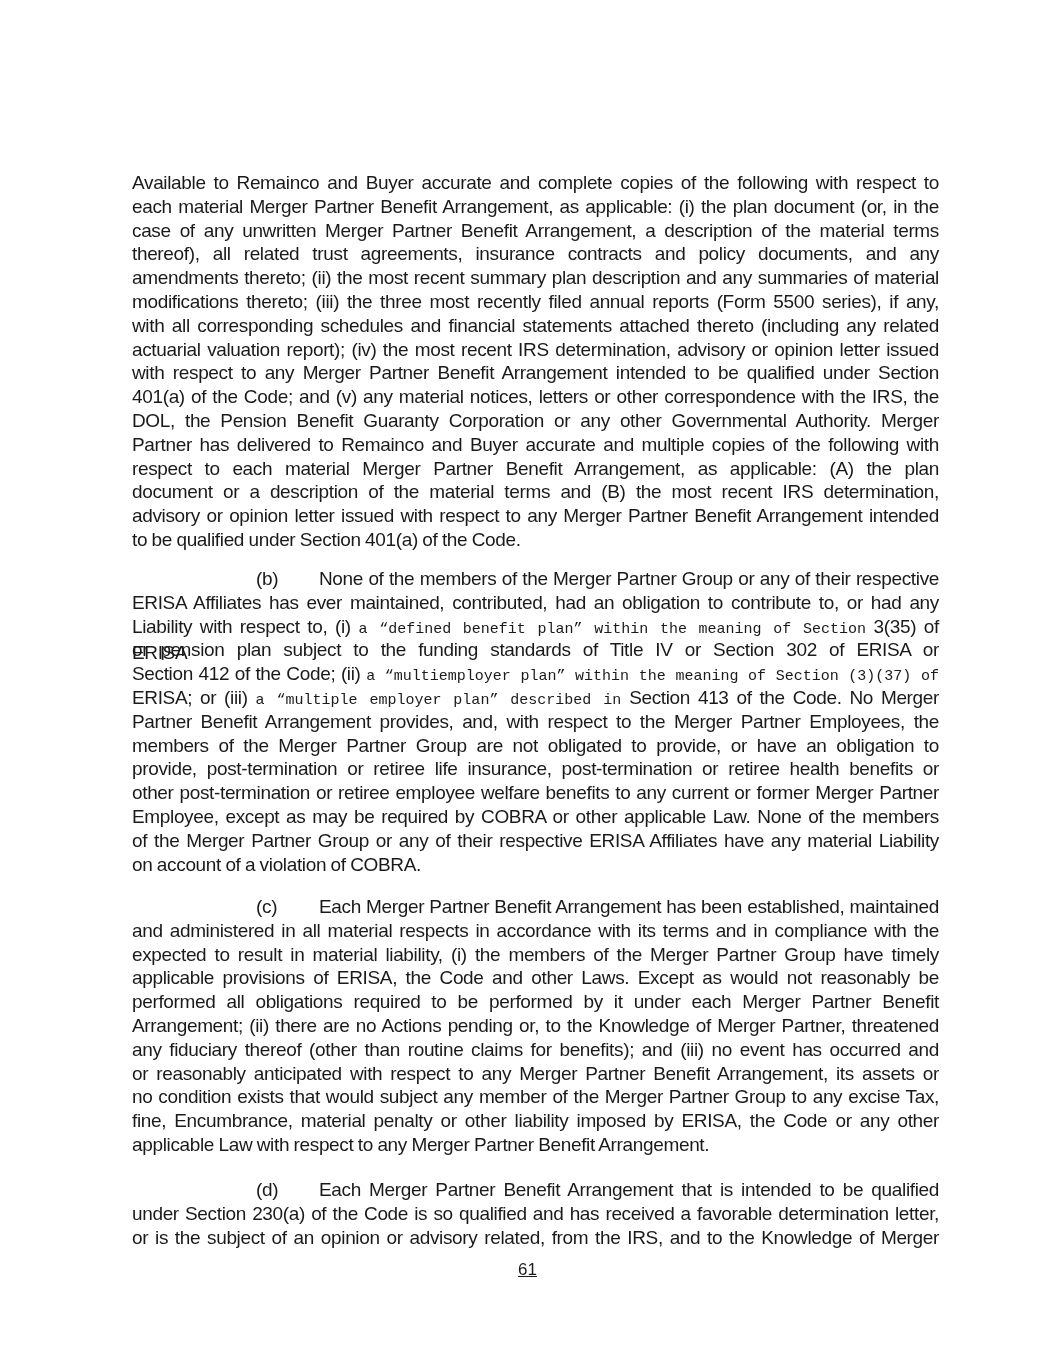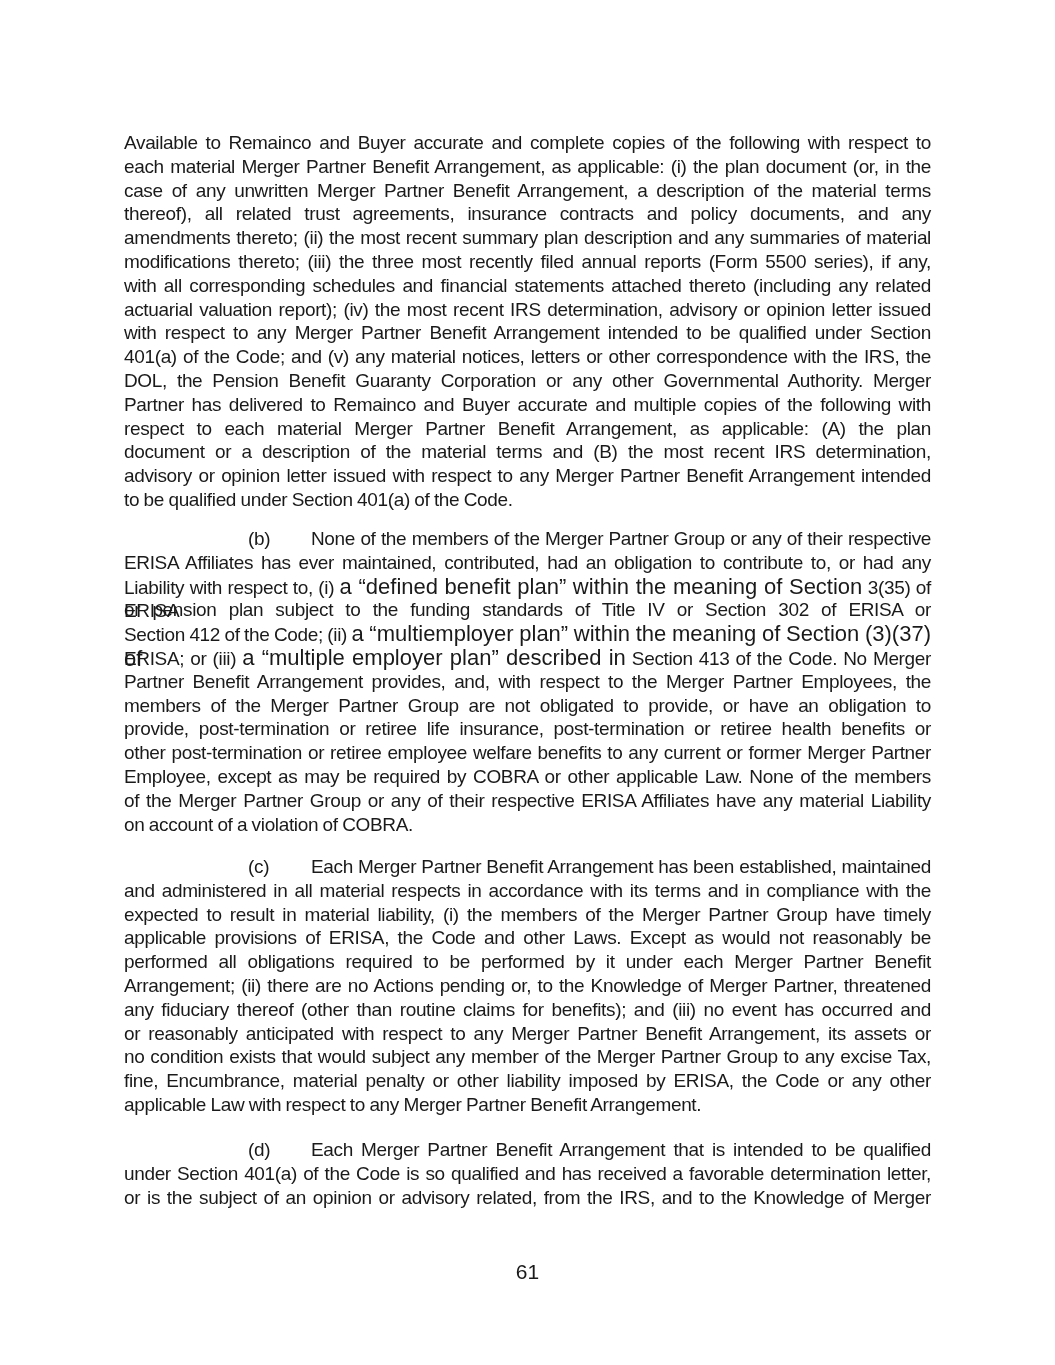--- a/index.html
+++ b/index.html
@@ -1,38 +1,38 @@
 <!DOCTYPE html>
 <html><head>
 <meta charset="utf-8">
 <style>
   html, body { margin: 0; padding: 0; background: #ffffff; }
   body { width: 1055px; height: 1365px; position: relative; overflow: hidden; }
   .page { position: absolute; left: 0; top: 0; width: 1055px; height: 1365px; background: #fff; }
-  .para { position: absolute; left: 124px; width: 807px; }
+  .para { position: absolute; left: 132px; width: 807px; margin-top: 40px; }
   .line {
     font-family: "Liberation Sans", sans-serif;
     font-size: 19px;
     line-height: 23.8px;
     height: 23.8px;
     color: #1a1a1a;
     white-space: nowrap;
     text-align: justify;
     text-align-last: justify;
     transform-origin: left top;
     letter-spacing: -0.35px;
     word-spacing: -0.5px;
   }
   .line.last { text-align-last: left; }
   .line .inner { display: inline-block; white-space: normal; width: 100%; }
   .indent-label { display: inline-block; width: 63px; margin-left: 124px; text-align-last: left; }
-  .serif { font-family: Liberation Sans, sans-serif; font-size: 22px; letter-spacing: 0; }
+  .serif { font-family: Liberation Mono, monospace; font-size: 15px; letter-spacing: 0; }
   .page-number {
     position: absolute; left: 0; width: 1055px; top: 1260px; text-align: center;
-    font-family: "Liberation Sans", sans-serif; font-size: 21px; color: #1a1a1a;
+    font-family: "Liberation Sans", sans-serif; font-size: 17px; color: #1a1a1a; text-decoration: underline;
   }
 </style>
 </head>
 <body>
 
 <div class="page">
   <div class="para" style="top:131px;">
       <div class="line"><span class="inner"><span>Available to Remainco and Buyer accurate and complete copies of the following with respect to</span></span></div>
       <div class="line"><span class="inner"><span>each material Merger Partner Benefit Arrangement, as applicable: (i) the plan document (or, in the</span></span></div>
       <div class="line"><span class="inner"><span>case of any unwritten Merger Partner Benefit Arrangement, a description of the material terms</span></span></div>
@@ -73,17 +73,17 @@
       <div class="line"><span class="inner"><span>performed all obligations required to be performed by it under each Merger Partner Benefit</span></span></div>
       <div class="line"><span class="inner"><span>Arrangement; (ii) there are no Actions pending or, to the Knowledge of Merger Partner, threatened</span></span></div>
       <div class="line"><span class="inner"><span>any fiduciary thereof (other than routine claims for benefits); and (iii) no event has occurred and</span></span></div>
       <div class="line"><span class="inner"><span>or reasonably anticipated with respect to any Merger Partner Benefit Arrangement, its assets or</span></span></div>
       <div class="line"><span class="inner"><span>no condition exists that would subject any member of the Merger Partner Group to any excise Tax,</span></span></div>
       <div class="line"><span class="inner"><span>fine, Encumbrance, material penalty or other liability imposed by ERISA, the Code or any other</span></span></div>
       <div class="line last"><span class="inner"><span>applicable Law with respect to any Merger Partner Benefit Arrangement.</span></span></div>
     </div>
   <div class="para" style="top:1138px;">
       <div class="line"><span class="indent-label">(d)</span><span class="inner" style="width: calc(100% - 187px);"><span>Each Merger Partner Benefit Arrangement that is intended to be qualified</span></span></div>
-      <div class="line"><span class="inner"><span>under Section 401(a) of the Code is so qualified and has received a favorable determination letter,</span></span></div>
+      <div class="line"><span class="inner"><span>under Section 230(a) of the Code is so qualified and has received a favorable determination letter,</span></span></div>
       <div class="line"><span class="inner"><span>or is the subject of an opinion or advisory related, from the IRS, and to the Knowledge of Merger</span></span></div>
     </div>
   <div class="page-number">61</div>
 </div>
 
 </body></html>

